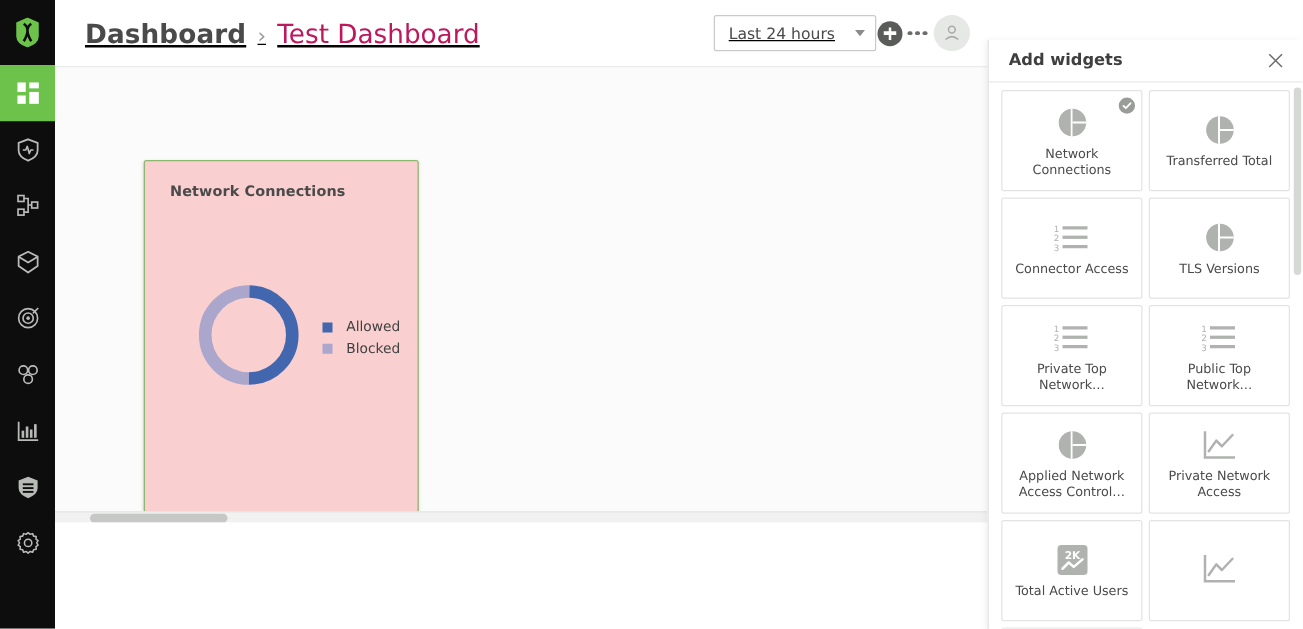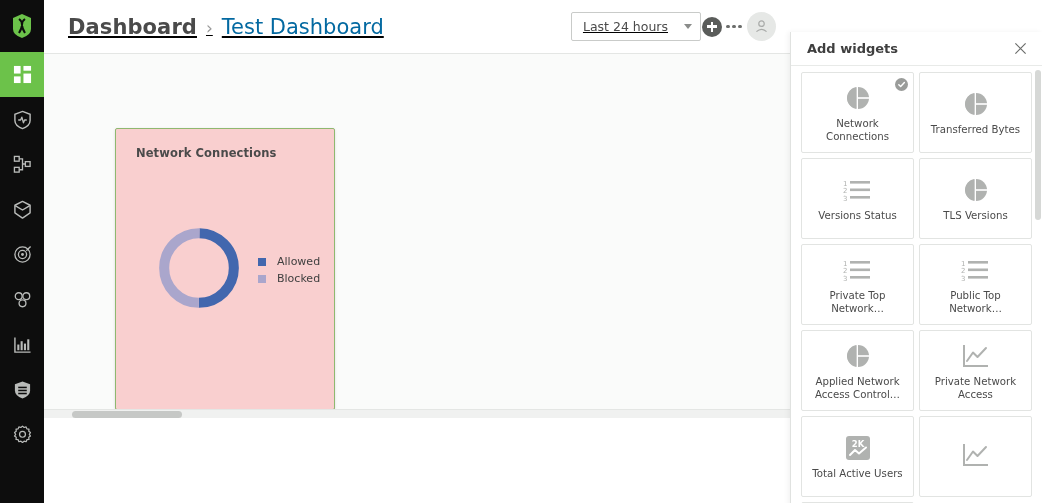--- a/index.html
+++ b/index.html
@@ -54,21 +54,21 @@
   }
   .crumb-wrap { display: flex; align-items: baseline; flex: 1 1 auto; min-width:0; }
   .crumb-root {
     font-size: 21px; font-weight: bold; color: #4a4a4a;
     letter-spacing: .1px; white-space: nowrap;
   }
   .crumb-sep {
     font-size: 17px; color: #9b9b9b; margin: 0 9px;
   }
   .crumb-leaf {
-    font-size: 21px; color: #0369a1; white-space: nowrap;
+    font-size: 21px; color: #be185d; white-space: nowrap;
   }
   .topbar-right { display: flex; align-items: center; }
 
   .timepicker {
     height: 29px; min-width: 127px;
     border: 1px solid #c9cbc9; border-radius: 2px;
     background: #fff;
     display: flex; align-items: center;
     padding: 0 8px 0 11px;
     cursor: pointer;
@@ -431,34 +431,34 @@
         <div class="wcard">
           <div class="wcard-icon">
             <svg width="28" height="28" viewBox="0 0 28 28" aria-hidden="true">
               <circle cx="14" cy="14" r="11" fill="#b0b2b0"></circle>
               <path d="M13 3.2 A10.8 10.8 0 0 0 13 24.8 Z" fill="#ffffff" opacity="0"></path>
               <rect x="12.4" y="3" width="1.6" height="22" fill="#ffffff"></rect>
               <rect x="14" y="13.2" width="11" height="1.6" fill="#ffffff"></rect>
               <path d="M3.2 14 A10.8 10.8 0 0 1 12.4 3.3 L12.4 24.7 A10.8 10.8 0 0 1 3.2 14 Z" fill="#b0b2b0"></path>
             </svg>
           </div>
-          <div class="wcard-label">Transferred Bytes</div>
+          <div class="wcard-label">Transferred Total</div>
         </div>
         <div class="wcard">
           <div class="wcard-icon">
             <svg width="30" height="24" viewBox="0 0 30 24" aria-hidden="true">
               <text x="0" y="7.5" font-size="7" fill="#b0b2b0" font-family="DejaVu Sans, sans-serif">1</text>
               <text x="0" y="15" font-size="7" fill="#b0b2b0" font-family="DejaVu Sans, sans-serif">2</text>
               <text x="0" y="22.5" font-size="7" fill="#b0b2b0" font-family="DejaVu Sans, sans-serif">3</text>
               <rect x="7" y="3" width="20" height="2.6" fill="#b0b2b0"></rect>
               <rect x="7" y="10.5" width="20" height="2.6" fill="#b0b2b0"></rect>
               <rect x="7" y="18" width="20" height="2.6" fill="#b0b2b0"></rect>
             </svg>
           </div>
-          <div class="wcard-label">Versions Status</div>
+          <div class="wcard-label">Connector Access</div>
         </div>
         <div class="wcard">
           <div class="wcard-icon">
             <svg width="28" height="28" viewBox="0 0 28 28" aria-hidden="true">
               <circle cx="14" cy="14" r="11" fill="#b0b2b0"></circle>
               <path d="M13 3.2 A10.8 10.8 0 0 0 13 24.8 Z" fill="#ffffff" opacity="0"></path>
               <rect x="12.4" y="3" width="1.6" height="22" fill="#ffffff"></rect>
               <rect x="14" y="13.2" width="11" height="1.6" fill="#ffffff"></rect>
               <path d="M3.2 14 A10.8 10.8 0 0 1 12.4 3.3 L12.4 24.7 A10.8 10.8 0 0 1 3.2 14 Z" fill="#b0b2b0"></path>
             </svg>

